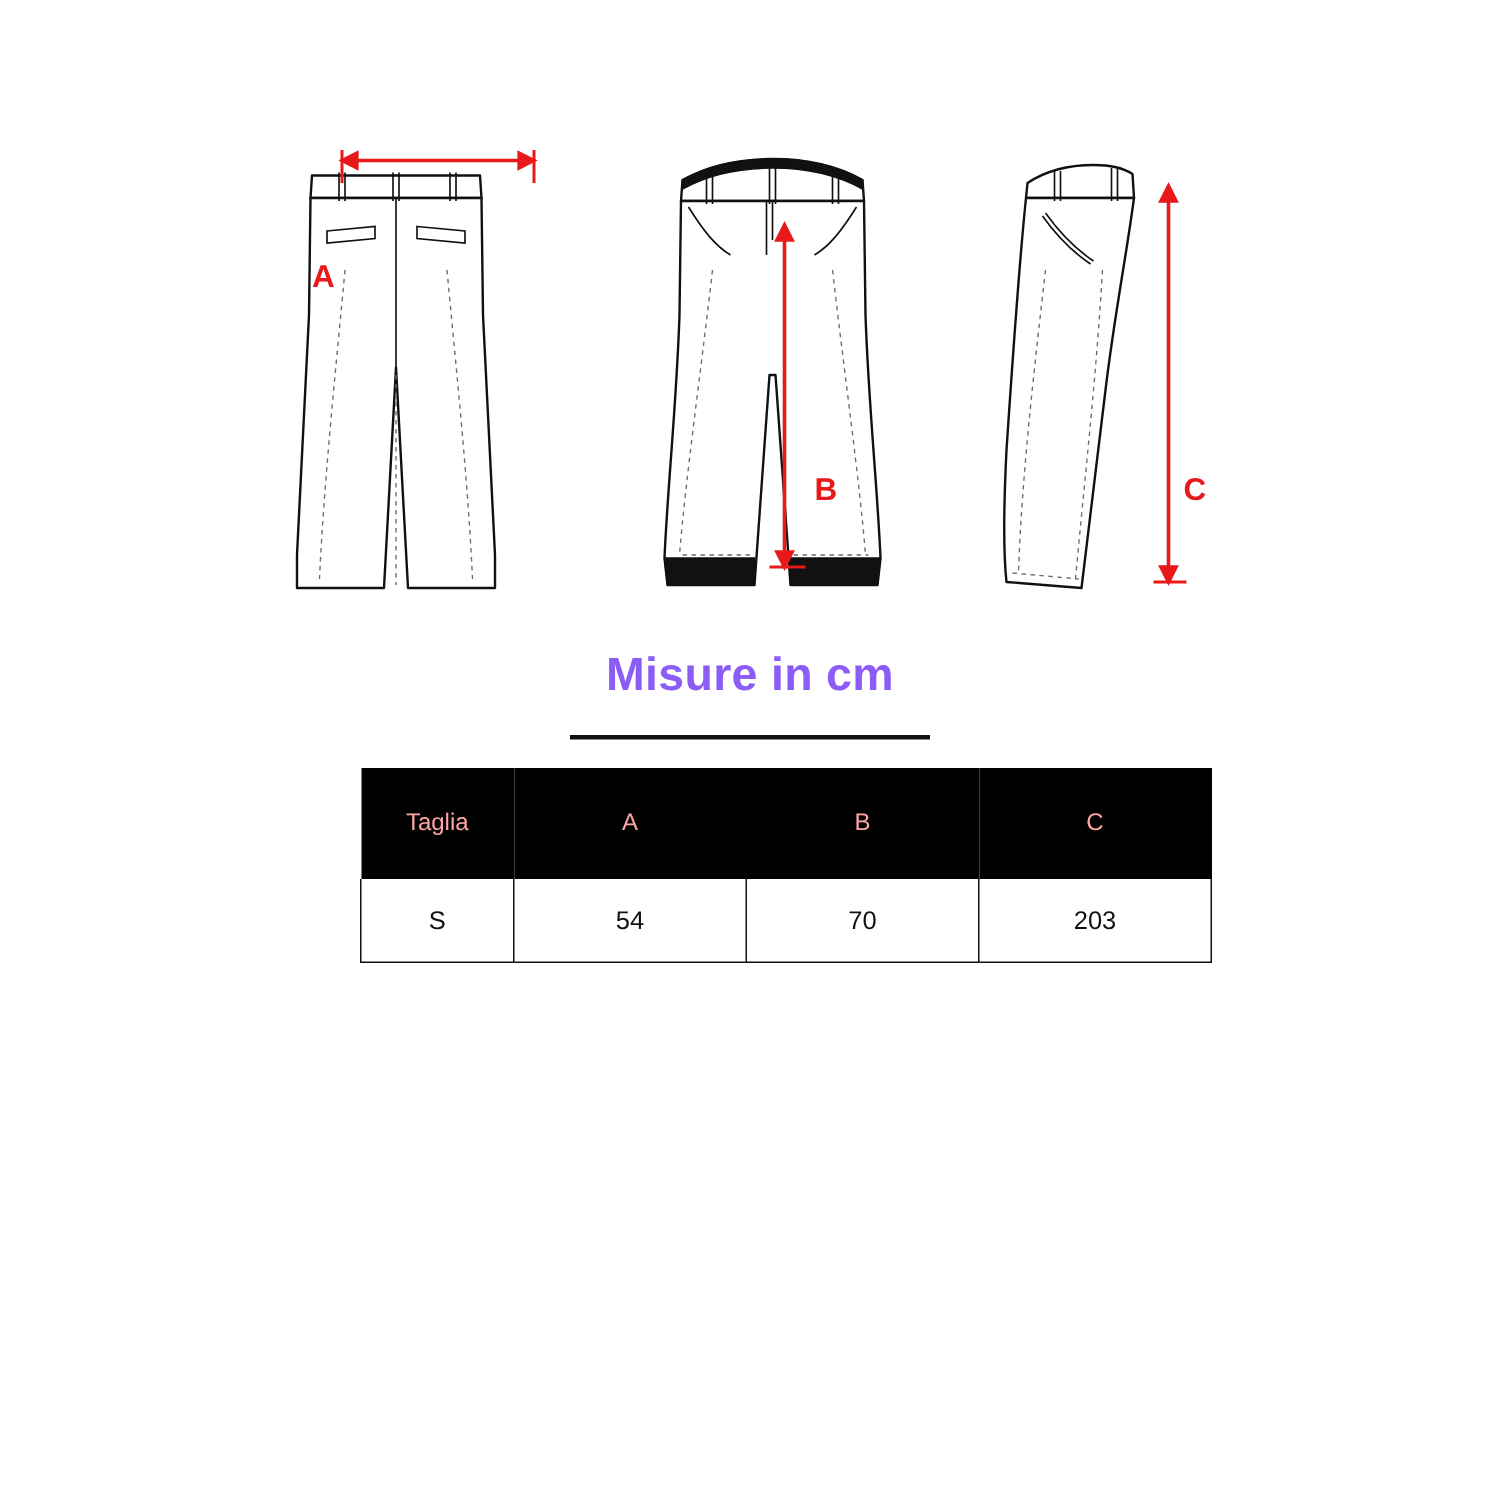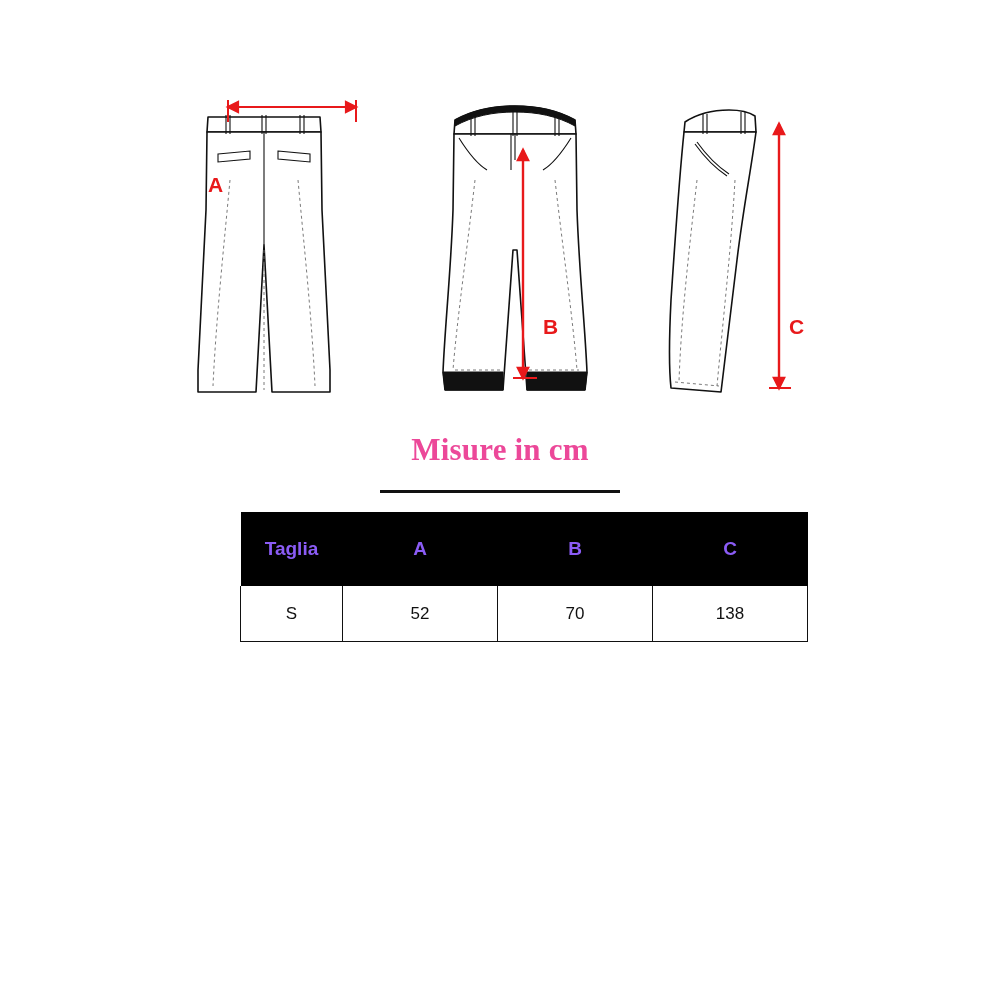--- a/index.html
+++ b/index.html
@@ -52,45 +52,44 @@
     position: absolute;
     left: 0;
     top: 432px;
     width: 1000px;
     text-align: center;
   }
   .title {
     font-size: 31px;
     font-weight: bold;
     letter-spacing: 0.2px;
-    color: #ec4899;
+    color: #8b5cf6;
     margin: 0;
-    font-family: Liberation Serif, serif;
   }
   .title-rule {
     width: 240px;
     height: 3px;
     background: #111111;
     margin: 22px auto 0 auto;
   }
 
   
   .size-table {
     position: absolute;
     left: 240px;
     top: 512px;
     width: 560px;
     border-collapse: collapse;
     table-layout: fixed;
   }
   .size-table th {
     background: #000000;
-    color: #8b5cf6;
-    font-size: 19px;
-    font-weight: bold;
+    color: #fca5a5;
+    font-size: 16px;
+    font-weight: normal;
     height: 72px;
     vertical-align: middle;
     border: none;
   }
   .size-table th.col-size { width: 100px; text-align: center; }
   .size-table th.col-m { width: 153px; text-align: center; }
   .size-table td {
     border: 1px solid #111111;
     border-top: none;
     height: 53px;
@@ -228,20 +227,20 @@
       <tr>
         <th class="col-size">Taglia</th>
         <th class="col-m">A</th>
         <th class="col-m">B</th>
         <th class="col-m">C</th>
       </tr>
     </thead>
     <tbody>
       <tr>
         <td class="cell-size">S</td>
-        <td>52</td>
+        <td>54</td>
         <td>70</td>
-        <td>138</td>
+        <td>203</td>
       </tr>
     </tbody>
   </table>
 
 </div>
 
 </body></html>

